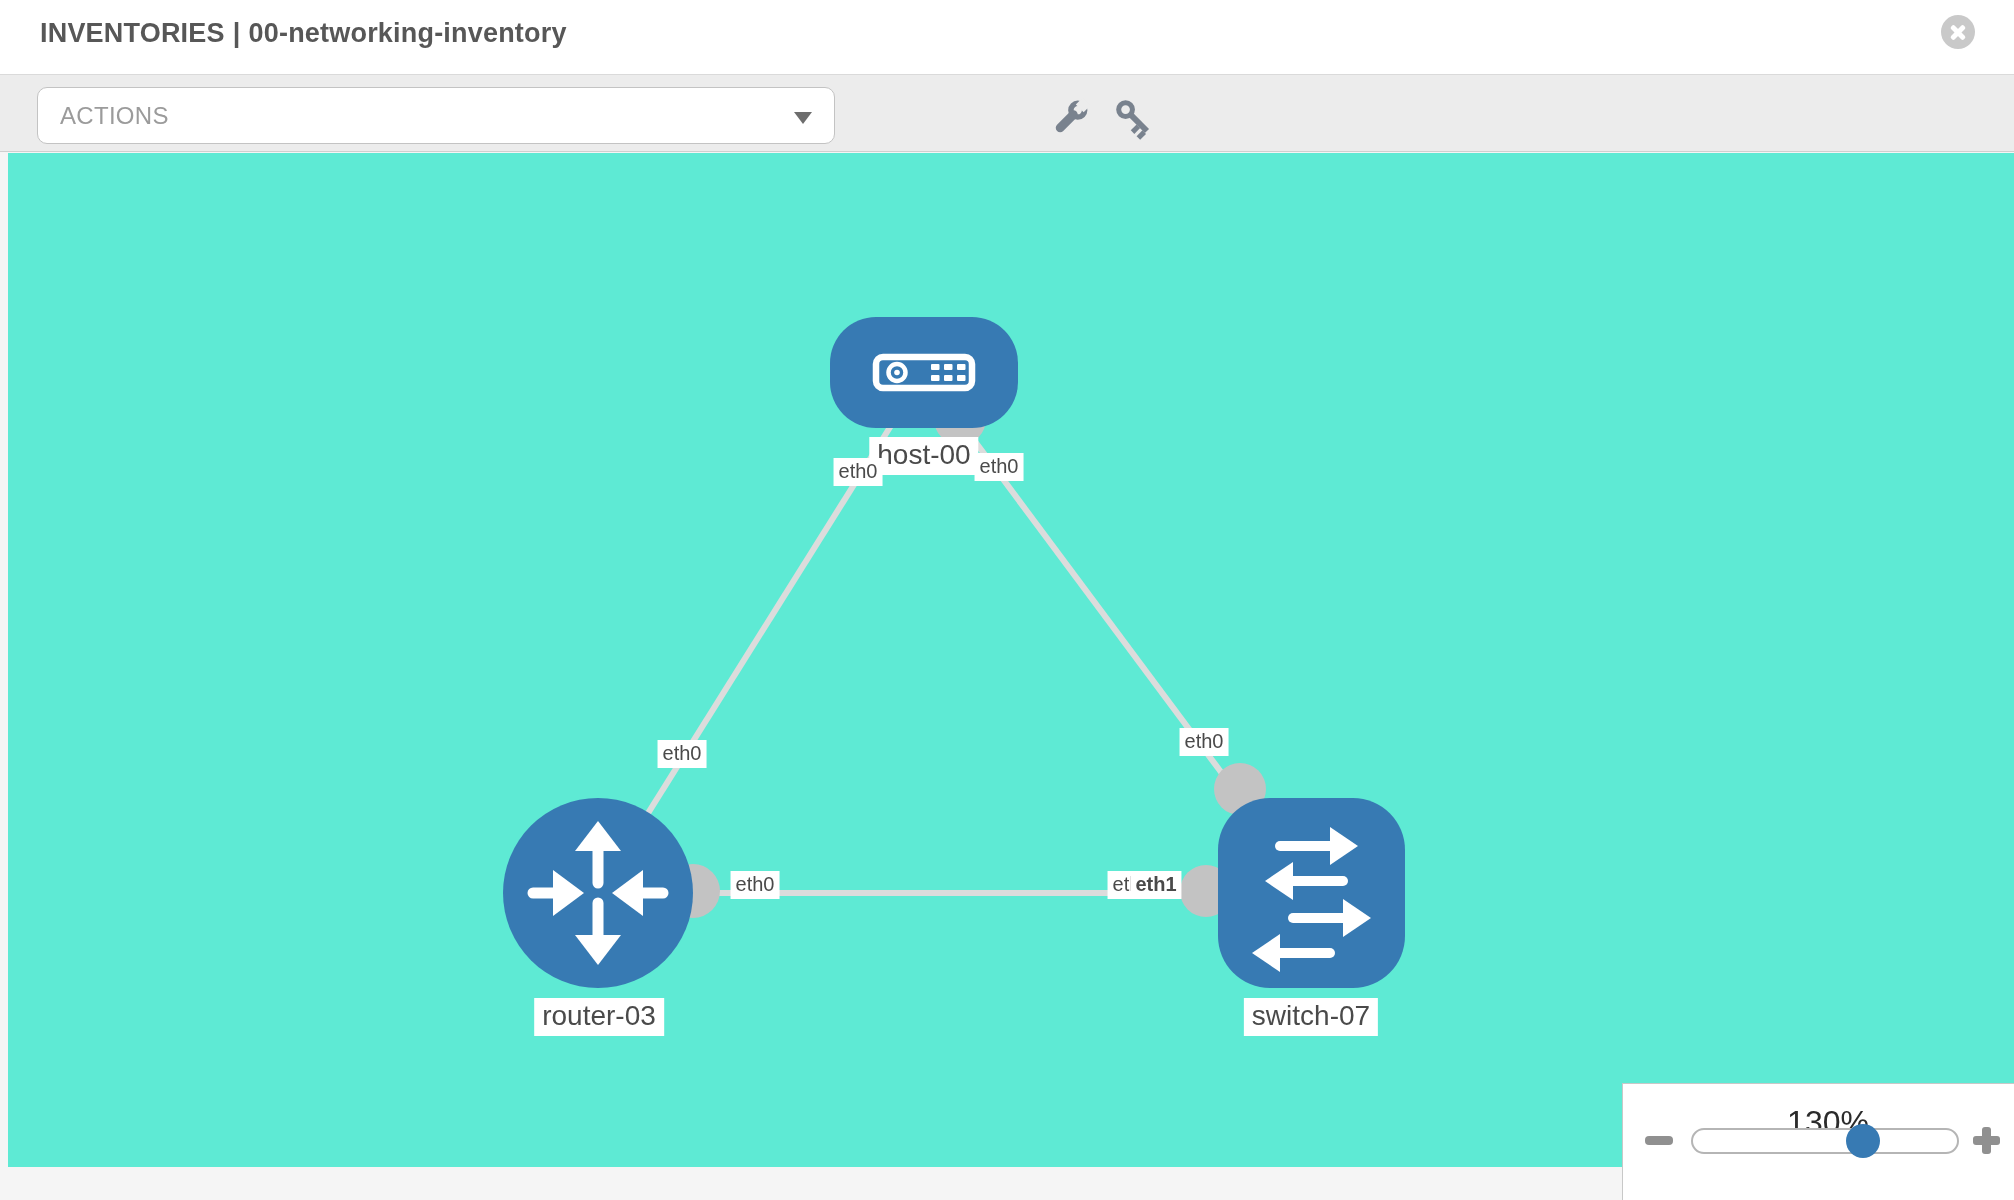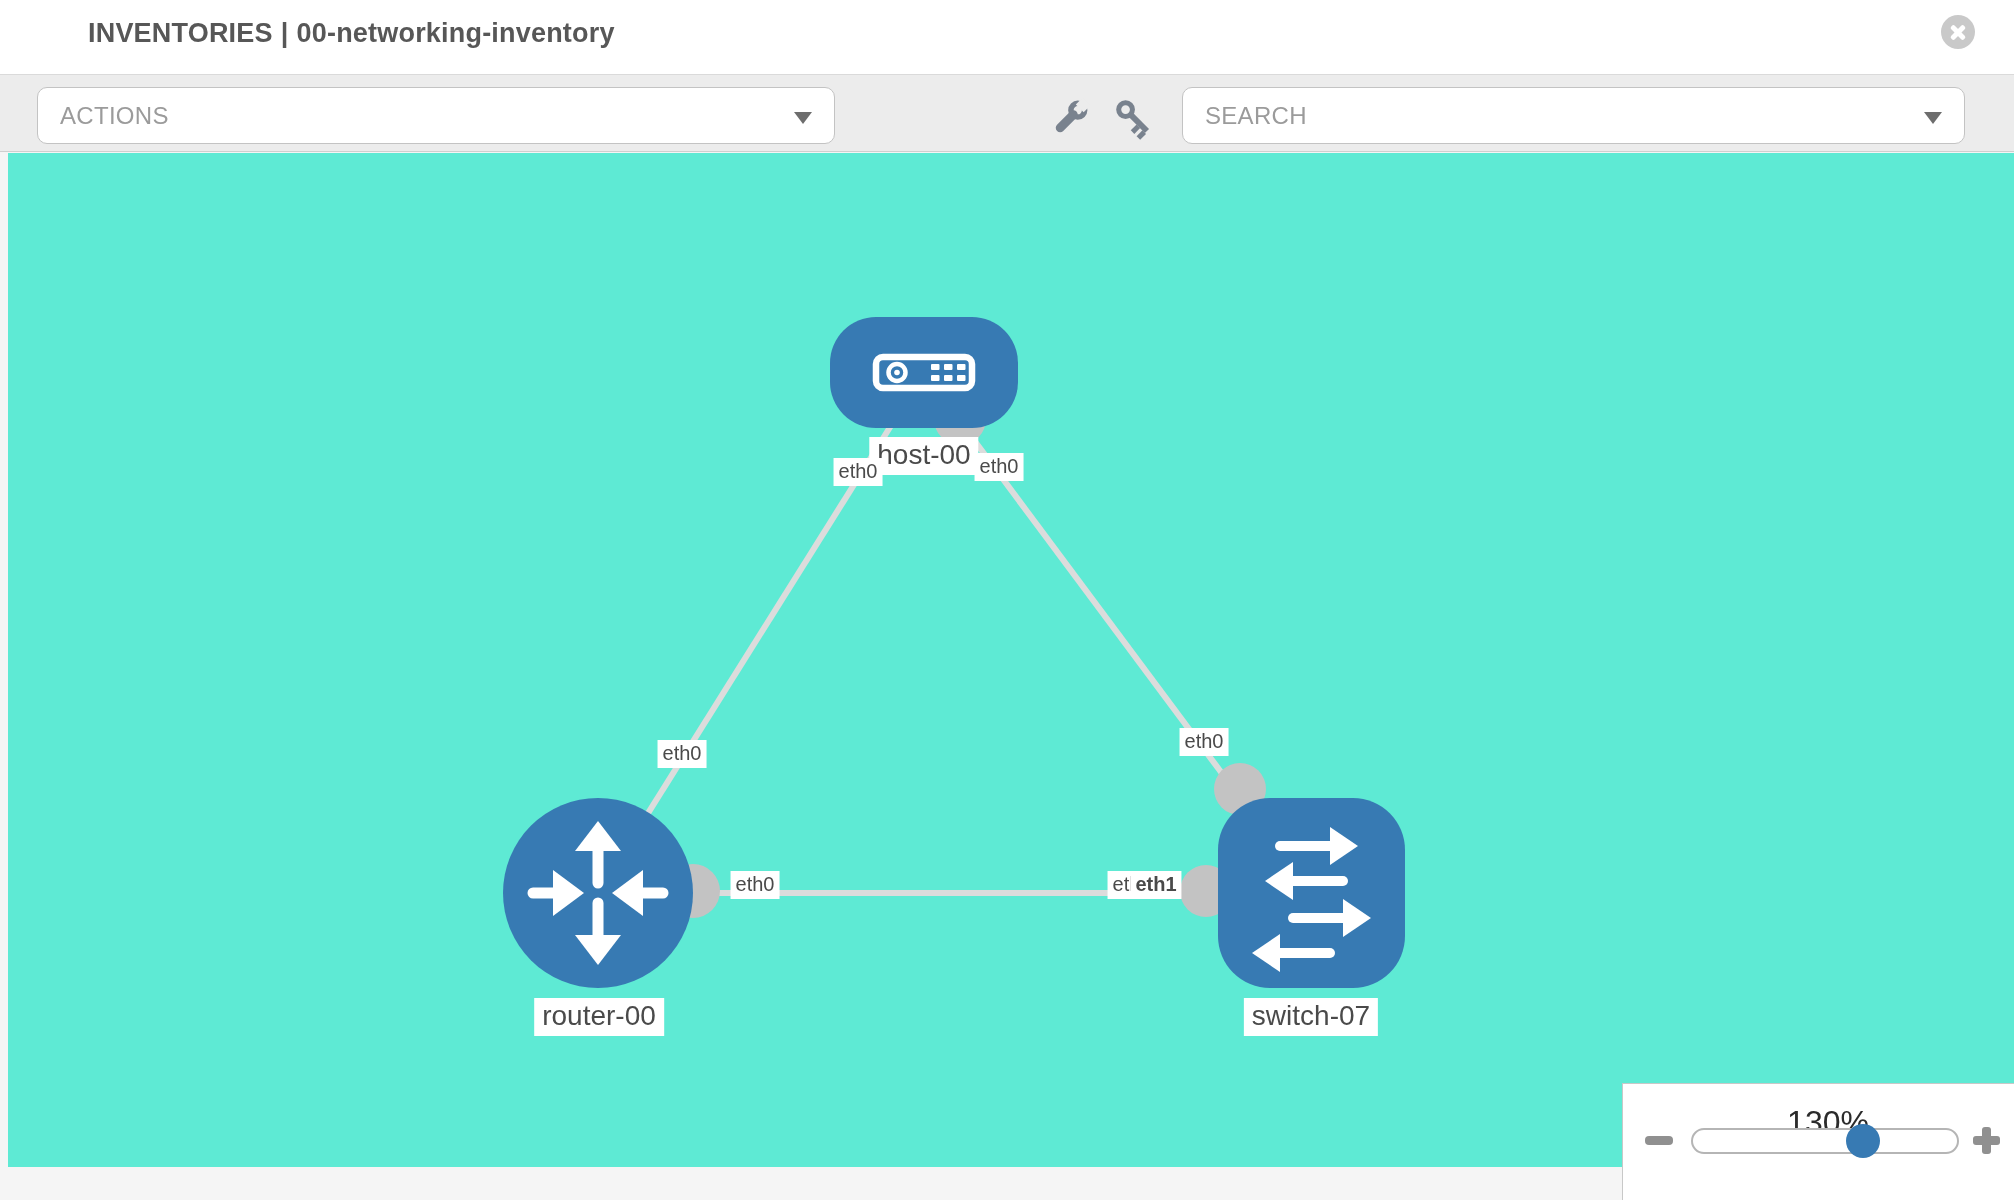--- a/index.html
+++ b/index.html
@@ -3,21 +3,21 @@
 <meta charset="utf-8">
 <style>
   * { margin:0; padding:0; box-sizing:border-box; }
   html,body { width:2014px; height:1200px; overflow:hidden;
     font-family:"Liberation Sans", sans-serif; background:#f5f5f5; }
 
   
   .header { position:absolute; left:0; top:0; width:2014px; height:74px;
     background:#ffffff; }
   .header-title { position:absolute; left:40px; top:18px; font-size:27px;
-    font-weight:bold; color:#575757; letter-spacing:0.2px;margin-left:48px; }
+    font-weight:bold; color:#575757; letter-spacing:0.2px; }
   .header-title .sep { padding:0 8px; }
   .close-btn { position:absolute; left:1941px; top:15px; width:34px; height:34px;
     border-radius:50%; background:#c9c9c9; cursor:pointer; }
   .close-btn .bar { position:absolute; left:8px; top:15px; width:18px; height:5px;
     background:#ffffff; border-radius:2px; }
   .close-btn .bar.a { transform:rotate(45deg); }
   .close-btn .bar.b { transform:rotate(-45deg); }
 
   
   .toolbar { position:absolute; left:0; top:74px; width:2014px; height:78px;
@@ -78,24 +78,20 @@
   </div>
   <div class="close-btn">
     <span class="bar a"></span>
     <span class="bar b"></span>
   </div>
 </div>
 
 <div class="toolbar">
   <div class="dropdown dd-actions">
     <span class="lbl">ACTIONS</span>
-    <span class="caret"></span>
-  </div>
-  <div class="dropdown dd-search">
-    <span class="lbl">SEARCH</span>
     <span class="caret"></span>
   </div>
 </div>
 
 <div class="tool-btn tb-wrench">
   <svg viewBox="0 0 48 48">
     <g transform="rotate(45 24 24)">
       <circle cx="24" cy="12" r="10.5" fill="#79828e"></circle>
       <rect x="18" y="-1" width="12" height="10" fill="#ececec"></rect>
       <circle cx="24" cy="12" r="4.5" fill="#ececec"></circle>
@@ -168,21 +164,21 @@
       <g fill="#ffffff">
         <polygon points="140,48 112,29 112,67"></polygon>
         <polygon points="47,83 75,64 75,102"></polygon>
         <polygon points="153,120 125,101 125,139"></polygon>
         <polygon points="34,155 62,136 62,174"></polygon>
       </g>
     </svg>
   </div>
 
   <div class="chip chip-name" style="left:916px; top:284px;">host-00</div>
-  <div class="chip chip-name" style="left:591px; top:845px;">router-00</div>
+  <div class="chip chip-name" style="left:591px; top:845px;">router-03</div>
   <div class="chip chip-name" style="left:1303px; top:845px;">switch-07</div>
 
   <div class="chip chip-eth" style="left:850px; top:305px;">eth0</div>
   <div class="chip chip-eth" style="left:991px; top:300px;">eth0</div>
   <div class="chip chip-eth" style="left:674px; top:587px;">eth0</div>
   <div class="chip chip-eth" style="left:747px; top:718px;">eth0</div>
   <div class="chip chip-eth" style="left:1196px; top:575px;">eth0</div>
   <div class="chip chip-eth" style="left:1124px; top:718px;">eth0</div>
   <div class="chip chip-eth" style="left:1148px; top:718px;font-weight:bold;">eth1</div>
 </div>

